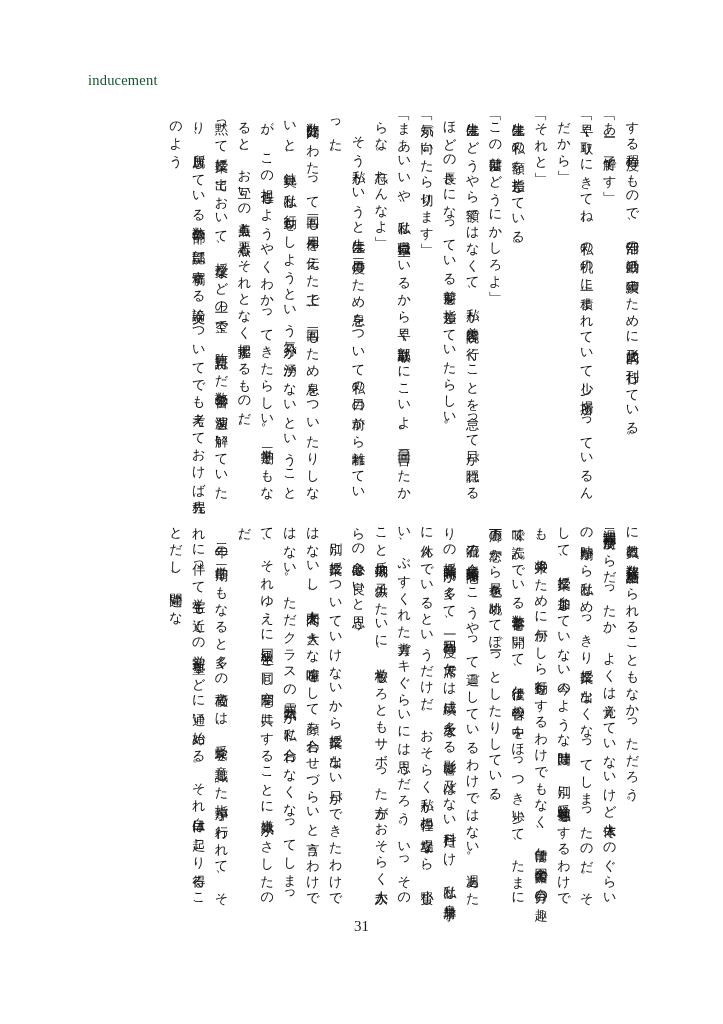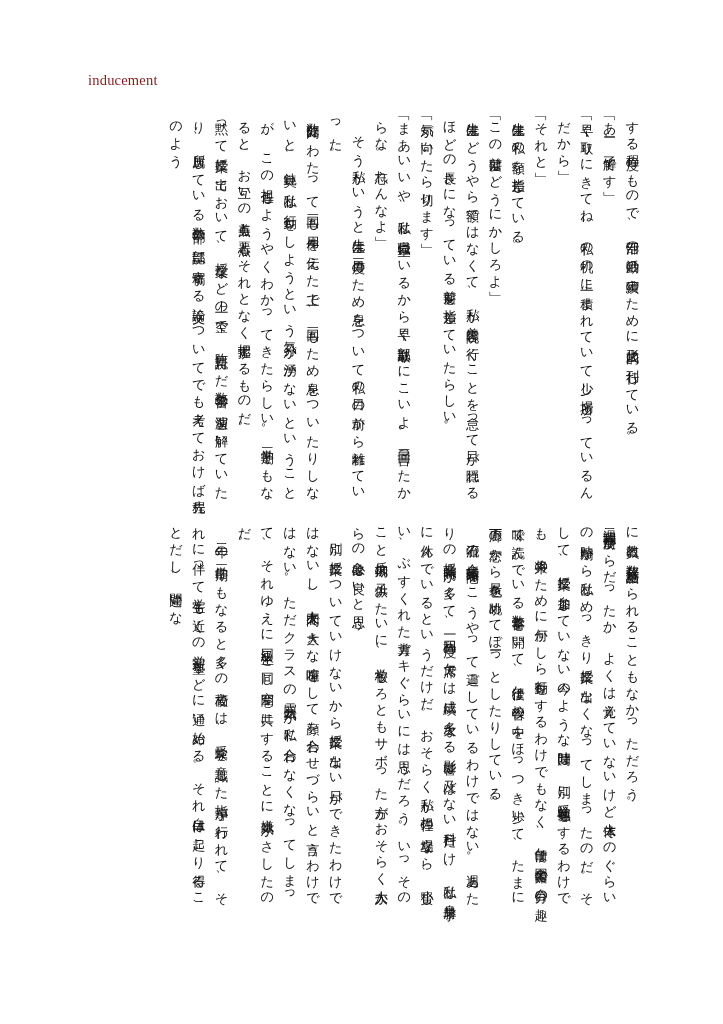--- a/index.html
+++ b/index.html
@@ -27,21 +27,21 @@
   }
 
   
   .running-header {
     position: absolute;
     left: 88px;
     top: 72px;
     font-family: "Liberation Serif", "DejaVu Serif", serif;
     font-size: 14.5px;
     letter-spacing: 0.2px;
-    color: #7f1d1d;
+    color: #14532d;
     white-space: nowrap;
   }
 
   
   .vtext {
     position: absolute;
     writing-mode: vertical-rl;
     -webkit-writing-mode: vertical-rl;
     text-orientation: upright;
     -webkit-text-orientation: upright;
@@ -109,14 +109,15 @@
   </div>
 
   <div class="vtext" id="block-two">
     <p>に教員に数分程度詰められることもなかっただろう。</p>
     <p>二週間程度前からだったか、よくは覚えていないけど大体そのぐらいの時期から私はめっきり授業に出なくなってしまったのだ。そして、授業に参加していない今のような時間は、別に受験勉強をするわけでも、将来のために何かしら行動をするわけでもなく、午前は図書館で自分の趣味で読んでいる数学書を開いて、午後は校舎の中をほっつき歩いて、たまに廊下の窓から景色を眺めてぼーっとしたりしている。</p>
     <p>　流石の全授業時間をこうやって過ごしているわけではない。週あたりの授業時間が多くて、一回程度の欠席では成績に多大なる影響は及ばない科目だけ、私は身勝手に休んでいるというだけだ。おそらく私が担任の立場なら、小賢しい、ぶすくれた糞ガキぐらいには思うだろう。いっそのこと反抗期の子供みたいに、学校もろともサボった方がおそらく大人からの心象は良いと思う。</p>
     <p>　別に授業についていけないから授業に出ない日ができたわけではないし、友人間で大きな喧嘩をして顔を合わせづらいと言うわけではない。ただクラスの雰囲気が私に合わなくなってしまって、それゆえに同級生と同じ空間を共にすることに嫌気がさしたのだ。</p>
     <p>　二年の三学期にもなると多くの高校では、受験を意識した指導が行われて、それに伴って学生も近くの学習塾などに通い始める。それ自体は起こり得ることだし、間違いな</p>
   </div>
 
+  <div class="folio">31</div>
 
 </div>
 
 </body></html>

